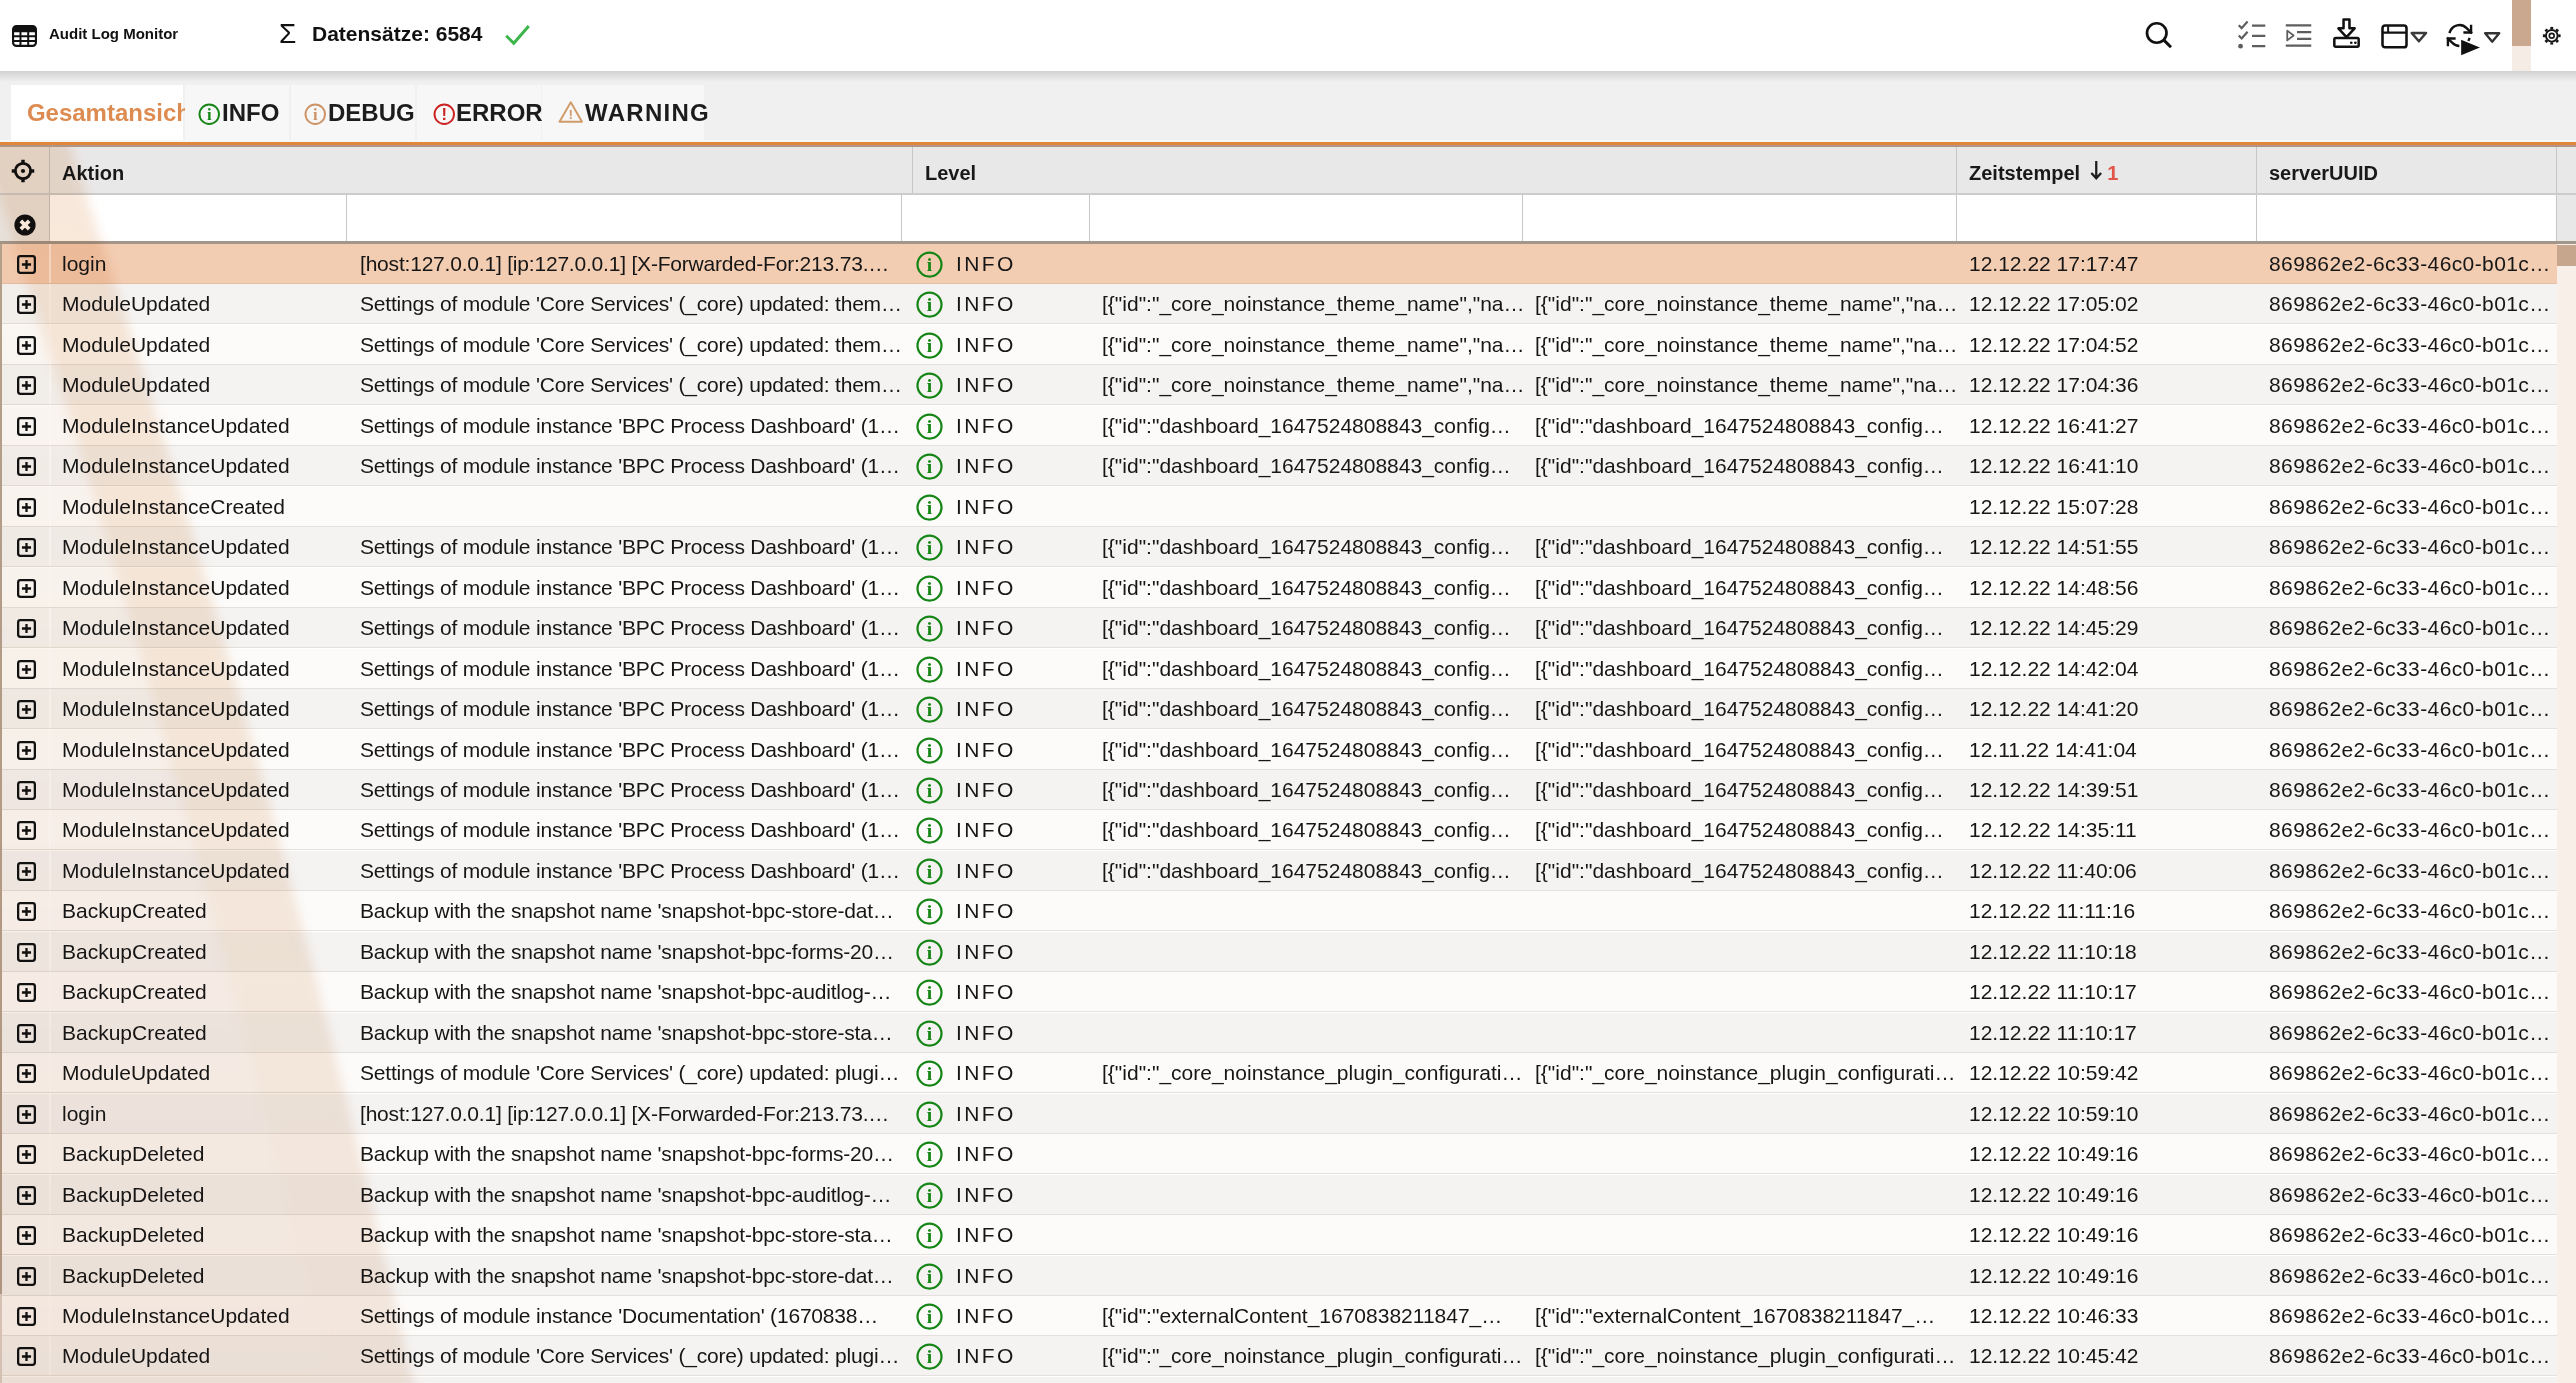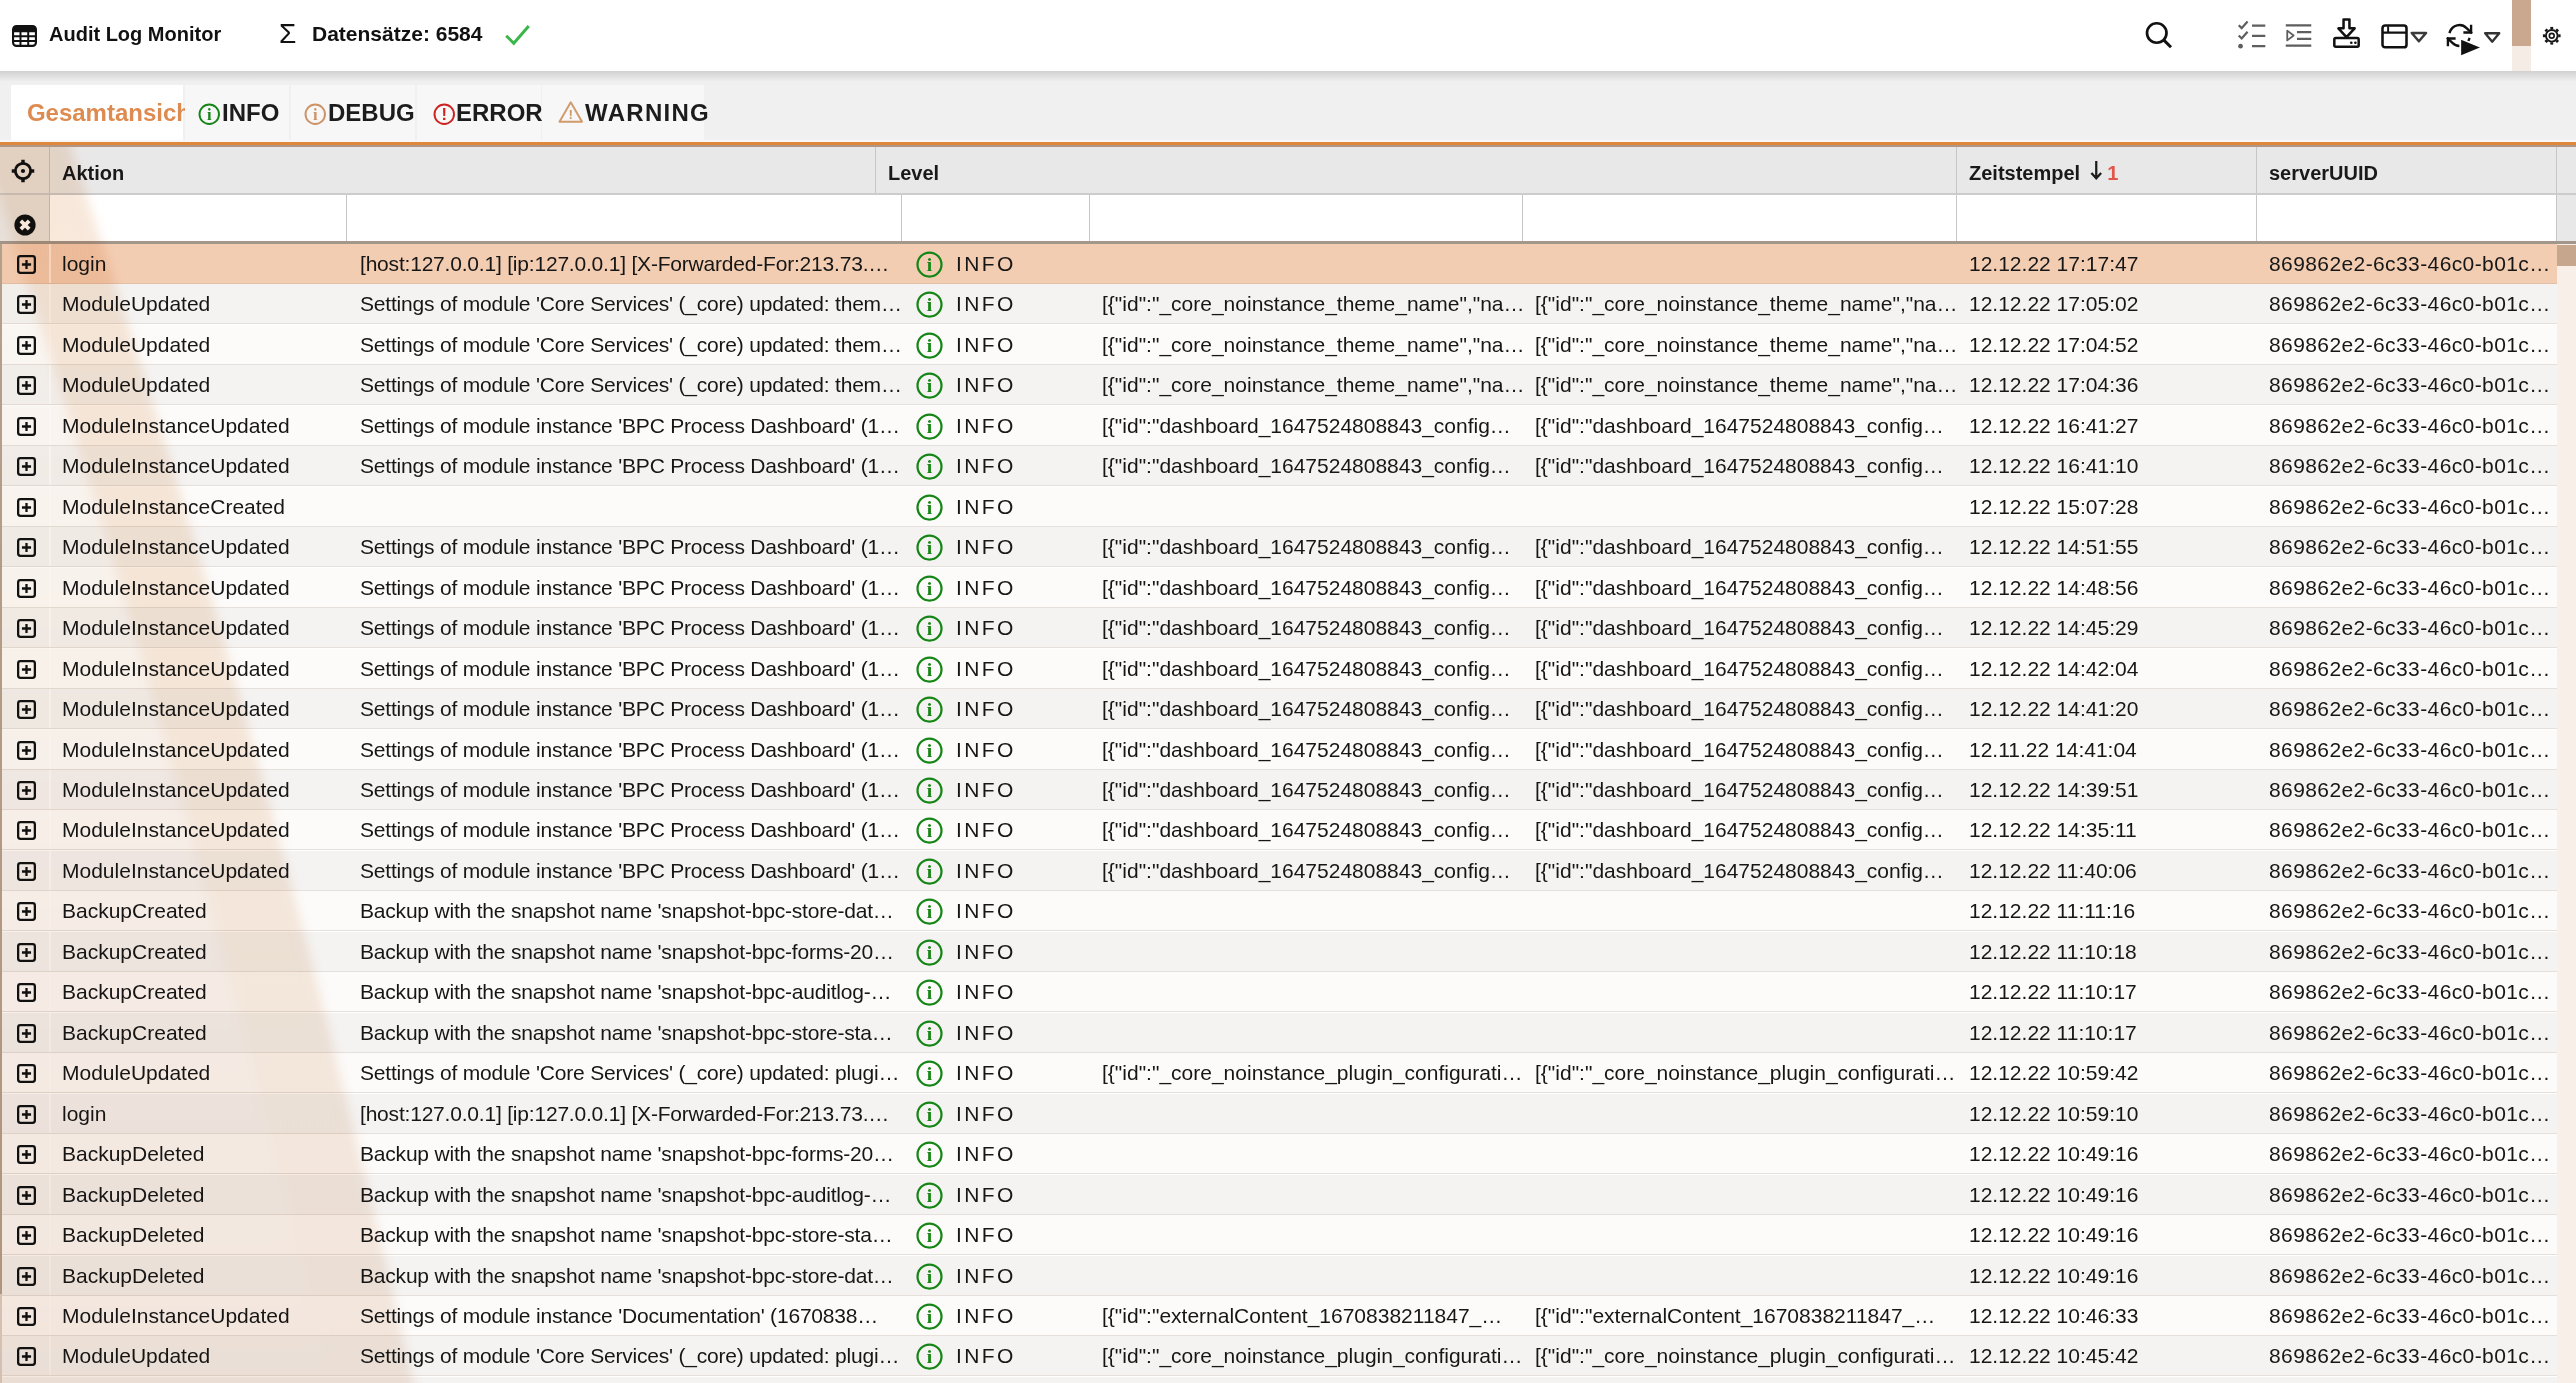--- a/index.html
+++ b/index.html
@@ -3,21 +3,21 @@
 <meta charset="utf-8">
 <style>
   * { margin:0; padding:0; box-sizing:border-box; }
   html,body { width:2576px; height:1383px; overflow:hidden; background:#fff;
     font-family:"Liberation Sans", sans-serif; }
   #page { position:absolute; left:0; top:0; width:2576px; height:1383px; overflow:hidden; }
   .abs { position:absolute; }
 
   
   #toolbar { left:0; top:0; width:2576px; height:71px; background:#fff; }
-  #title { left:49px; top:0; height:71px; line-height:68px; font-size:20px; font-weight:bold; color:#111; }
+  #title { left:49px; top:0; height:71px; line-height:68px; font-size:15px; font-weight:bold; color:#111; }
   #dats  { left:312px; top:0; height:71px; line-height:68px; font-size:21px; font-weight:bold; color:#111; }
   #sigma { left:279px; top:0; height:71px; line-height:67px; font-size:28px; font-weight:normal; color:#111; }
 
   
   #tabband { left:0; top:71px; width:2576px; height:70px; background:#f0f0f0; }
   #tabshadow { left:0; top:71px; width:2576px; height:10.5px;
     background:linear-gradient(to bottom, rgba(0,0,0,0.13), rgba(0,0,0,0)); }
   .tab { top:85px; height:56px; background:#f7f7f7; }
   .tab .txt { font-size:24px; font-weight:bold; color:#1c1c1c; }
   #tab0 { left:11.2px; width:172px; background:#ffffff; }
@@ -184,21 +184,21 @@
     <text x="17" y="25" font-size="18" font-weight="bold" fill="#d09a6a" text-anchor="middle">!</text>
   </svg>
 
   <div id="oline1" class="abs"></div>
   <div id="oline2" class="abs"></div>
   <div id="oline3" class="abs"></div>
 
   <div id="thead" class="abs">
     <div class="cell" style="left:0; width:50px; border-left:none; background:#e9e5e1;"></div>
     <div class="cell" style="left:49px; width:299px;">Aktion</div>
-    <div class="cell" style="left:875px; width:189px;">Level</div>
+    <div class="cell" style="left:912px; width:189px;">Level</div>
     <div class="cell" style="left:1956px; width:302px;">Zeitstempel<span style="display:inline-block; width:27px;"></span><span style="color:#e25649;">1</span></div>
     <div class="cell" style="left:2256px; width:301px;">serverUUID</div>
     <div class="cell" style="left:2556px; width:20px;"></div>
   </div>
   <svg class="abs" style="left:10.5px; top:159px;" width="24" height="24" viewBox="0 0 32 32">
     <circle cx="16" cy="16" r="10.2" fill="none" stroke="#111" stroke-width="3.8"></circle>
     <g stroke="#111" stroke-width="4.6">
       <line x1="16" y1="1" x2="16" y2="7"></line>
         <line x1="16" y1="25" x2="16" y2="31"></line>
       <line x1="1" y1="16" x2="7" y2="16"></line>

